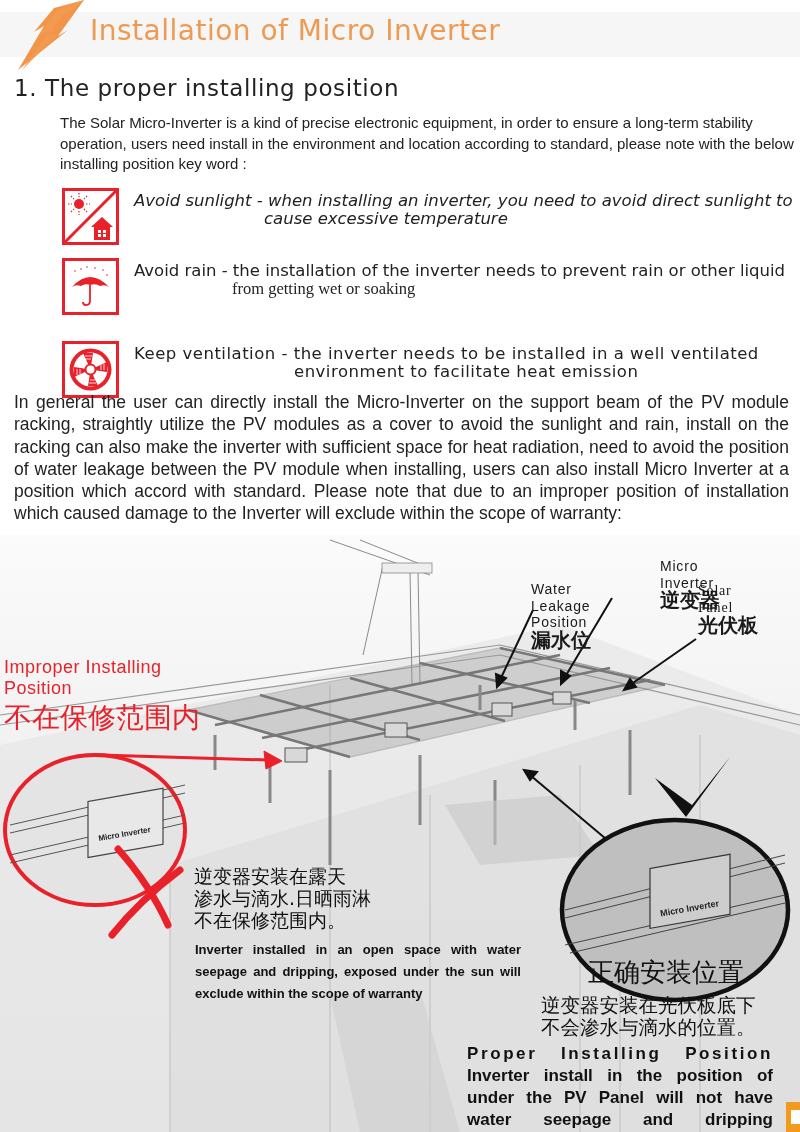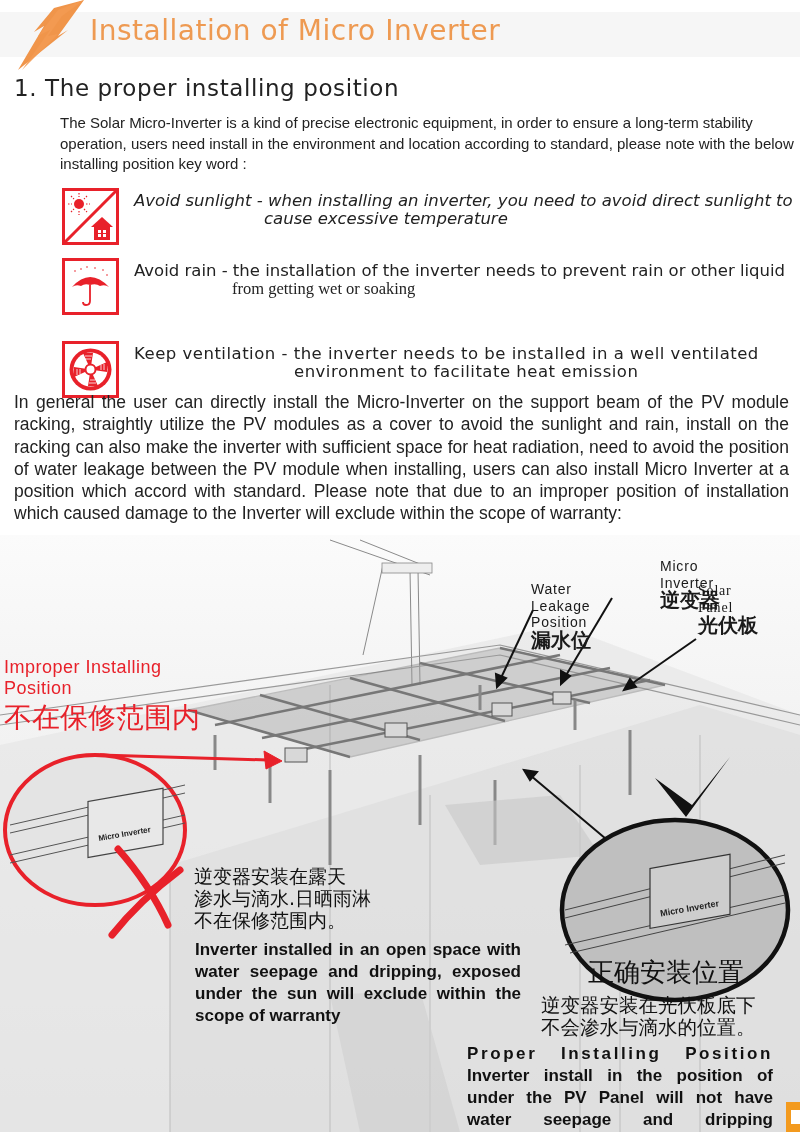--- a/index.html
+++ b/index.html
@@ -25,21 +25,21 @@
   .diagram svg { position: absolute; left: 0; top: 0; }
 
   .lbl { position: absolute; font-family: "Liberation Sans", sans-serif; color: #1a1a1a; white-space: nowrap; }
   .lbl-en { font-size: 14px; line-height: 16.5px; letter-spacing: 0.8px; }
   .lbl-cn { font-size: 20px; font-weight: bold; line-height: 18px; }
 
   .improper-en { position: absolute; left: 4px; top: 122px; font-family: "Liberation Sans", sans-serif; font-size: 18px; line-height: 21px; color: #e8212a; letter-spacing: 0.5px; white-space: nowrap; }
   .improper-cn { position: absolute; left: 4px; top: 164px; font-size: 28px; color: #e8212a; white-space: nowrap; }
 
   .bad-cn { position: absolute; left: 194px; top: 330px; font-size: 19px; line-height: 22px; color: #111; white-space: nowrap; }
-  .bad-en { position: absolute; left: 195px; top: 404px; width: 326px; font-family: "Liberation Sans", sans-serif; font-weight: bold; font-size: 17px; line-height: 22px; color: #111; text-align: justify; }
+  .bad-en { position: absolute; left: 195px; top: 404px; width: 326px; font-family: "Liberation Sans", sans-serif; font-weight: bold; font-size: 13px; line-height: 22px; color: #111; text-align: justify; }
 
   .good-cn-title { position: absolute; left: 588px; top: 420px; font-size: 26px; color: #111; white-space: nowrap; }
   .good-cn { position: absolute; left: 541px; top: 460px; font-size: 19.5px; line-height: 22px; color: #111; white-space: nowrap; }
   .good-en { position: absolute; left: 467px; top: 508px; width: 306px; font-family: "Liberation Sans", sans-serif; font-weight: bold; font-size: 17px; line-height: 22px; color: #111; text-align: justify; text-align-last: justify; }
   .good-en .title { letter-spacing: 2.6px; }
 
   .corner-tag { position: absolute; left: 786px; top: 567px; width: 14px; height: 30px; background: #f39a1e; }
   .corner-tag::after { content: ""; position: absolute; left: 5px; top: 8px; width: 9px; height: 14px; background: #fff; }
 </style>
 </head>

